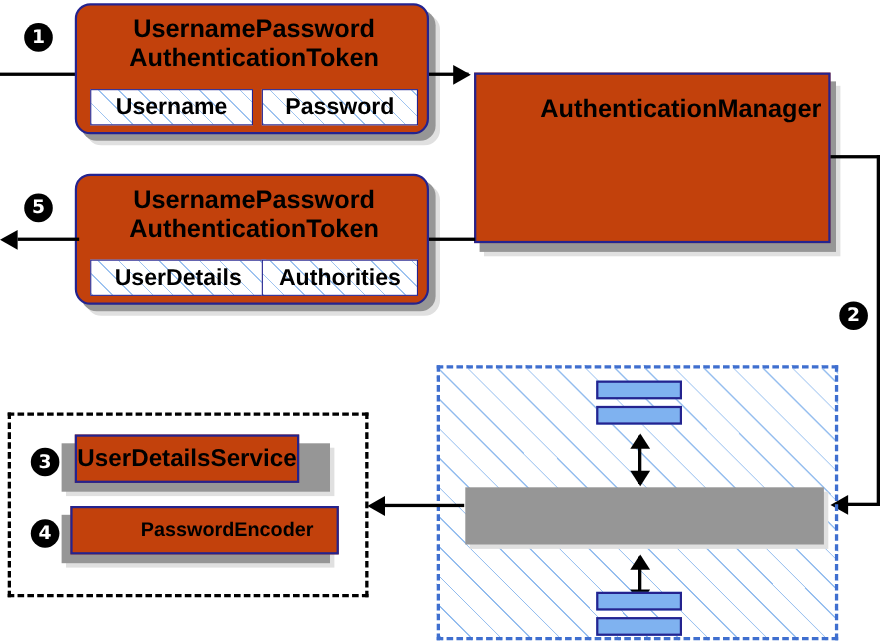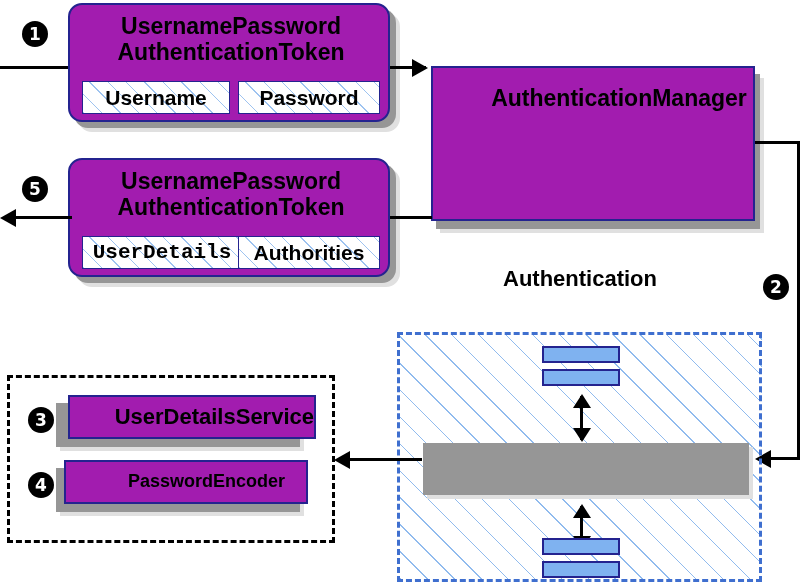--- a/index.html
+++ b/index.html
@@ -24,21 +24,21 @@
     background: #e0e0e0;
   }
   .shadow-inner {
     position: absolute;
     background: #969696;
   }
 
   
   .bluebox {
     position: absolute;
-    background: #a21caf;
+    background: #c2410c;
     border: 2px solid #24238f;
     box-sizing: border-box;
     display: flex;
     align-items: center;
     justify-content: center;
     color: #000;
     font-weight: bold;
     text-align: center;
     line-height: 1.1;
   }
@@ -186,42 +186,41 @@
   <div class="step" style="left:22px; top:176px;">5</div>
 
   <div class="shadow-outer" style="left:78px; top:168px; width:322px; height:119px; border-radius:14px;"></div>
   <div class="shadow-inner" style="left:74px; top:164px; width:322px; height:119px; border-radius:14px;"></div>
 
   <div class="bluebox rounded" style="left:68px; top:158px; width:322px; height:119px; display:block;">
     <div class="plainlabel" style="left:0; top:8px; width:322px; font-size:23px;">
       <div>UsernamePassword</div>
       <div>AuthenticationToken</div>
     </div>
-    <div class="hatchbox" style="left:12px; top:76px; width:160px; height:33px; font-size:21px;font-family:Liberation Mono, monospace;">
+    <div class="hatchbox" style="left:12px; top:76px; width:160px; height:33px; font-size:21px;">
       <span>UserDetails</span>
     </div>
     <div class="hatchbox" style="left:168px; top:76px; width:142px; height:33px; font-size:21px;">
       <span>Authorities</span>
     </div>
   </div>
 
   <div class="hline" style="left:16px; top:216px; width:56px;"></div>
   <div class="arrow-left" style="left:0px; top:208.5px;"></div>
 
   <div class="hline" style="left:390px; top:216px; width:42px;"></div>
 
   <div class="hline" style="left:755px; top:141px; width:45px;"></div>
   <div class="vline" style="left:797px; top:141px; height:318px;"></div>
   <div class="hline" style="left:770px; top:457px; width:30px;"></div>
   <div class="arrow-left" style="left:755px; top:450px;"></div>
 
   <div class="step" style="left:763px; top:274px;">2</div>
 
   <div class="plainlabel" style="left:468px; top:266px; width:224px; font-size:22px;">
-    <div>Authentication</div>
   </div>
 
   <div class="dashgroup-blue" style="left:397px; top:332px; width:365px; height:250px;"></div>
 
   <div class="minibar" style="left:542px; top:346px; width:78px; height:17px;"></div>
   <div class="minibar" style="left:542px; top:369px; width:78px; height:17px;"></div>
 
   <div class="vline" style="left:580px; top:396px; height:44px;"></div>
   <div class="arrow-up" style="left:572.5px; top:394px;"></div>
   <div class="arrow-down" style="left:572.5px; top:428px;"></div>
@@ -239,21 +238,21 @@
 
   <div class="hline" style="left:350px; top:458px; width:72px;"></div>
   <div class="arrow-left" style="left:334px; top:450.5px;"></div>
 
   <div class="dashgroup-black" style="left:7px; top:375px; width:328px; height:168px;"></div>
 
   <div class="step" style="left:28px; top:407px;">3</div>
 
   <div class="shadow-outer" style="left:60px; top:407px; width:244px; height:44px;"></div>
   <div class="shadow-inner" style="left:56px; top:403px; width:244px; height:44px;"></div>
-  <div class="bluebox" style="left:68px; top:395px; width:248px; height:44px; font-size:22px;justify-content:flex-end;">
+  <div class="bluebox" style="left:68px; top:395px; width:204px; height:44px; font-size:22px;">
     <span>UserDetailsService</span>
   </div>
 
   <div class="step" style="left:28px; top:472px;">4</div>
 
   <div class="shadow-outer" style="left:60px; top:472px; width:244px; height:44px;"></div>
   <div class="shadow-inner" style="left:56px; top:468px; width:244px; height:44px;"></div>
   <div class="bluebox" style="left:64px; top:460px; width:244px; height:44px; font-size:18px;padding-left:41px;">
     <span>PasswordEncoder</span>
   </div>

